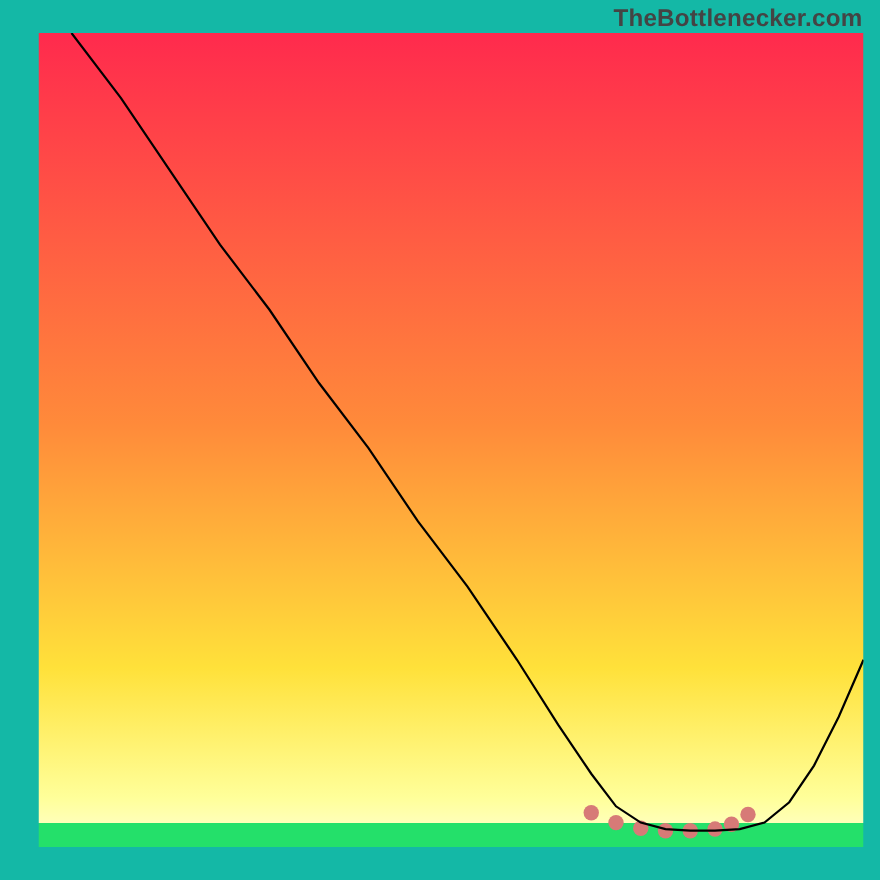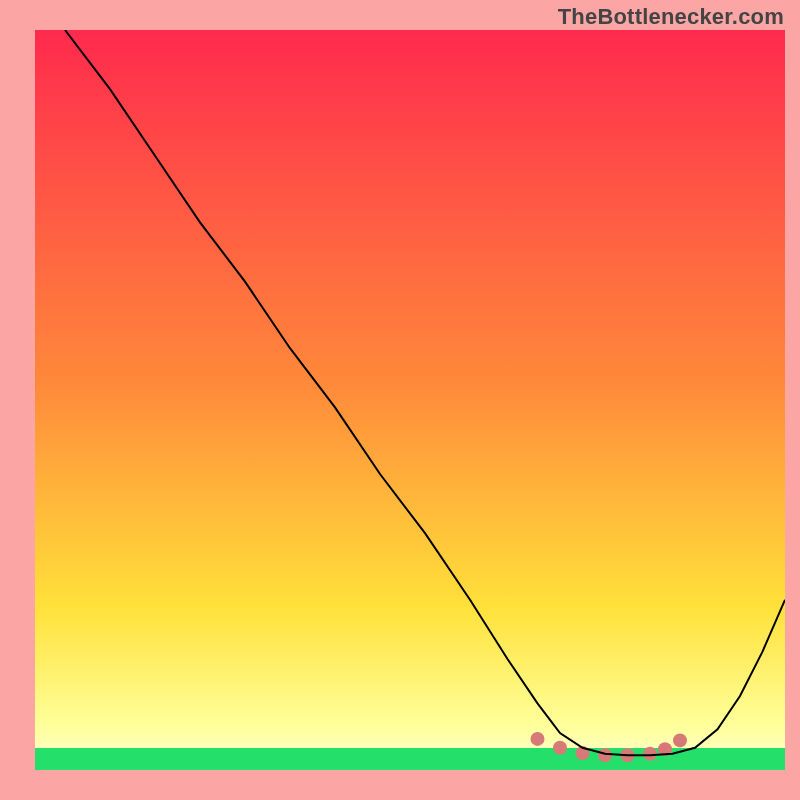--- a/index.html
+++ b/index.html
@@ -8,21 +8,21 @@
     width: 800px;
     height: 800px;
     background: #000;
     overflow: hidden;
     font-family: Arial, Helvetica, sans-serif;
   }
   .outer {
     position: relative;
     width: 800px;
     height: 800px;
-    background: #fca5a5;
+    background: #14b8a6;
   }
   .watermark {
     position: absolute;
     top: 4px;
     right: 16px;
     color: #444;
     font-size: 22px;
     font-weight: 600;
     letter-spacing: 0.2px;
     z-index: 10;

